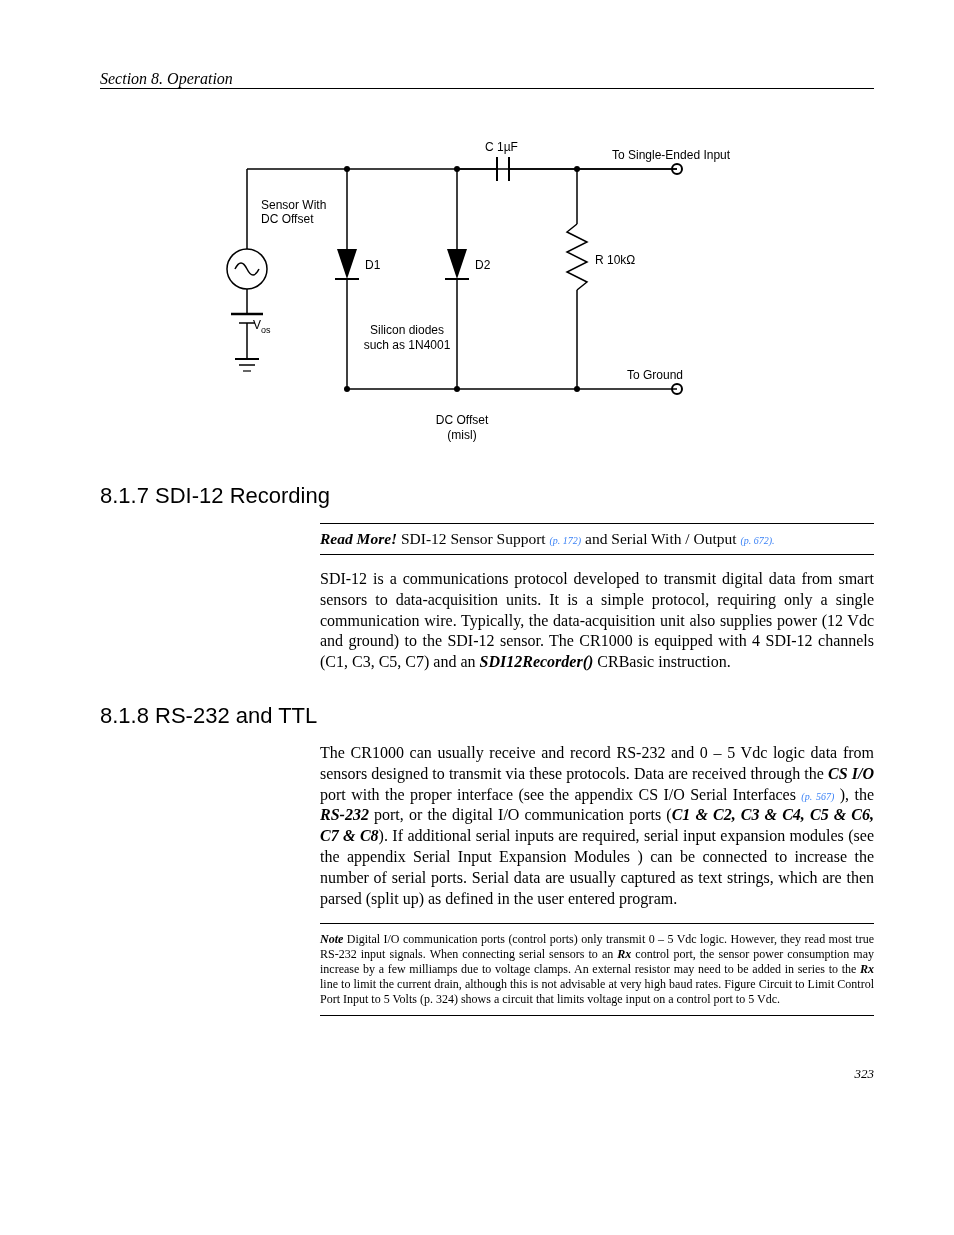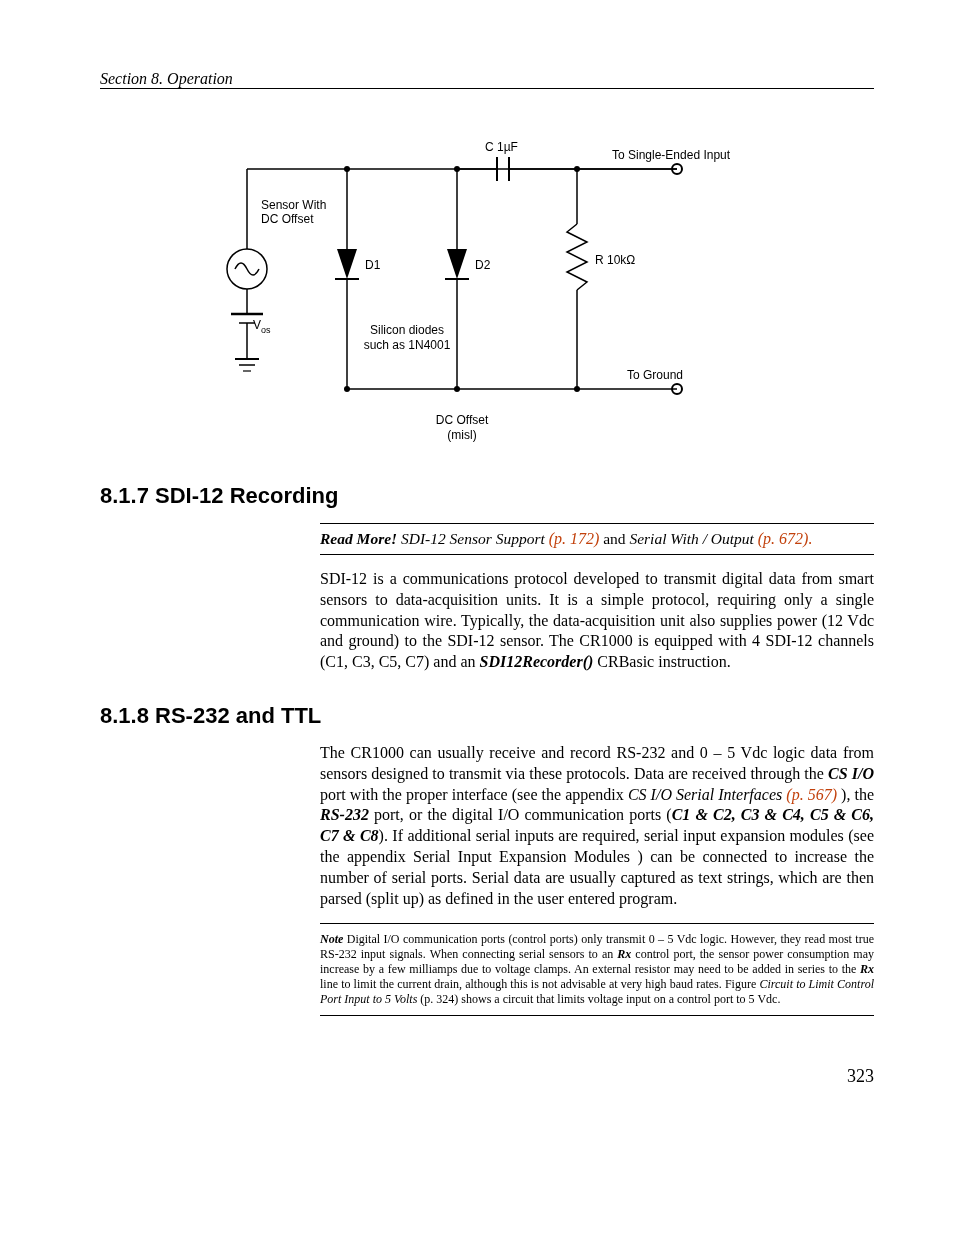--- a/index.html
+++ b/index.html
@@ -25,21 +25,21 @@
   }
   .figure-caption {
     font-style: italic;
     text-align: center;
     font-size: 16px;
     margin-top: 12px;
   }
   svg { display: inline-block; }
   h2.section {
     font-family: Arial, Helvetica, sans-serif;
-    font-weight: bold;
+    font-weight: normal;
     font-size: 22px;
     margin: 30px 0 14px 0;
   }
   .body-block {
     margin-left: 220px;
   }
   .readmore-line {
     border-top: 1px solid #000;
     border-bottom: 1px solid #000;
     padding: 6px 0;
@@ -53,30 +53,31 @@
     margin-top: 14px;
     font-size: 12px;
     text-align: justify;
   }
   p.para {
     margin: 0 0 14px 0;
     text-align: justify;
     line-height: 1.3;
   }
   .bold { font-weight: bold; font-style: italic; }
-  .ital { font-style: italic; }
+  .ital { }
   .link {
-    color: #c2410c;
-    font-size: 16px;
+    color: #3b82f6;
+    font-size: 10px;
     font-style: italic;
   }
   .page-num {
     text-align: right;
-    font-size: 18px;
+    font-size: 13px;
     margin-top: 50px;
+    font-style: italic;
   }
   .svg-label {
     font-family: Arial, Helvetica, sans-serif;
     font-size: 12px;
     fill: #000;
   }
 </style>
 </head>
 <body>
 

